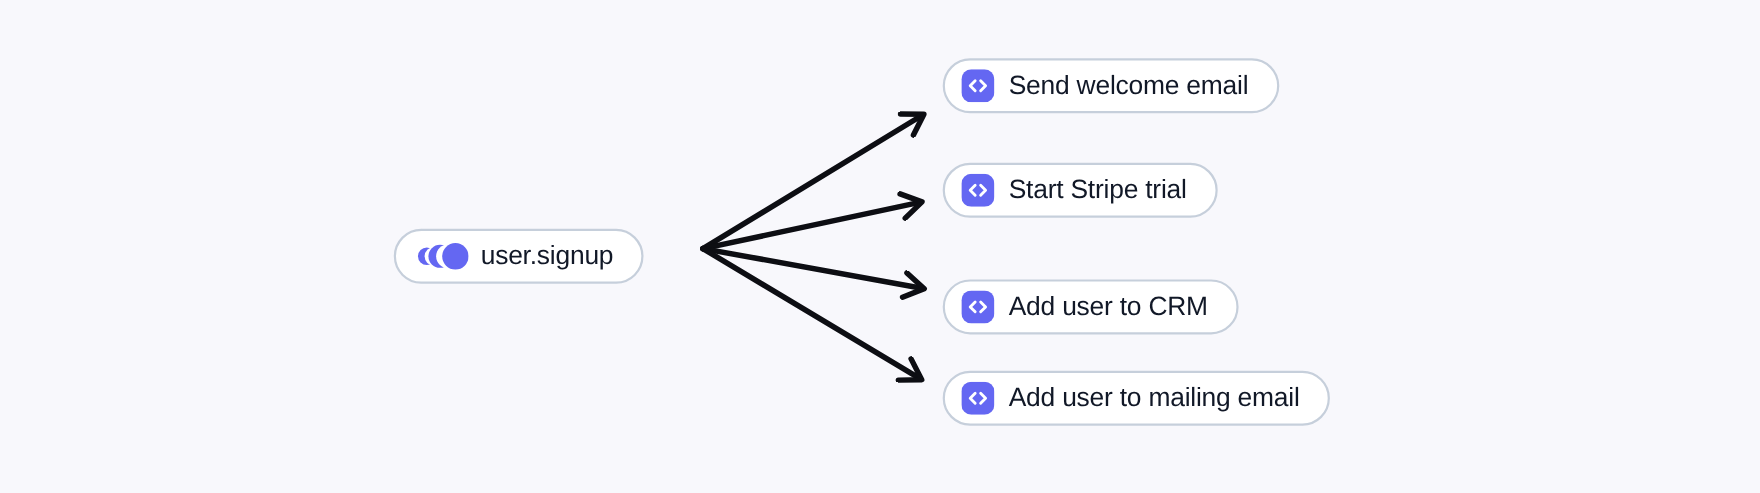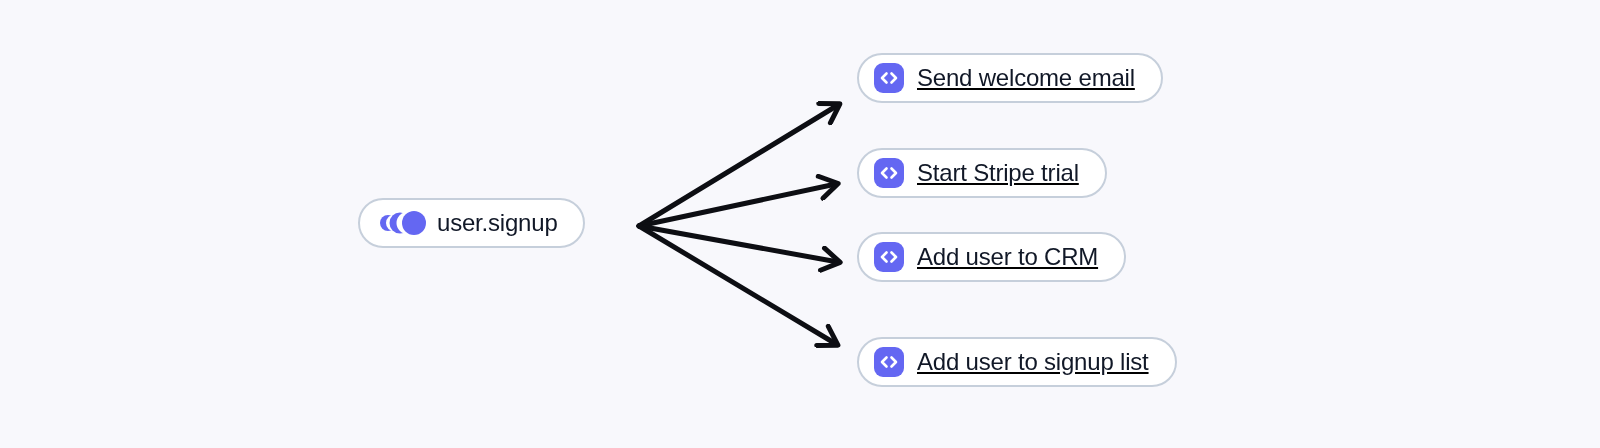--- a/index.html
+++ b/index.html
@@ -29,33 +29,32 @@
     white-space: nowrap;
   }
   .node .label {
     font-size: 24px;
     font-weight: 500;
     color: #111827;
     letter-spacing: -0.2px;
   }
   .trigger-node {
     left: 358px;
-    top: 198px;
+    top: 208px;
     padding: 0 25px 0 19px;
     gap: 11px;
   }
   .fn-node {
     left: 857px;
     padding: 0 26px 0 15px;
     gap: 13px;
-    text-decoration: underline;
   }
   .fn-node-1 { top: 53px; }
   .fn-node-2 { top: 148px; text-align: center; }
-  .fn-node-3 { top: 232px; text-align: center; }
+  .fn-node-3 { top: 254px; text-align: center; }
   .fn-node-4 { top: 337px; }
   .code-badge {
     display: inline-flex;
     width: 30px;
     height: 30px;
     flex: 0 0 auto;
   }
   .event-icon {
     display: inline-flex;
     flex: 0 0 auto;
@@ -127,16 +126,16 @@
   </div>
 
   <div class="node fn-node fn-node-4">
     <span class="code-badge">
       <svg width="30" height="30" viewBox="0 0 30 30">
         <rect x="0" y="0" width="30" height="30" rx="9" fill="#6467f2"></rect>
         <polyline points="12.5,10.5 8,15 12.5,19.5" fill="none" stroke="#ffffff" stroke-width="2.6" stroke-linecap="round" stroke-linejoin="round"></polyline>
         <polyline points="17.5,10.5 22,15 17.5,19.5" fill="none" stroke="#ffffff" stroke-width="2.6" stroke-linecap="round" stroke-linejoin="round"></polyline>
       </svg>
     </span>
-    <span class="label">Add user to signup list</span>
+    <span class="label">Add user to mailing email</span>
   </div>
 
 </div>
 
 </body></html>

